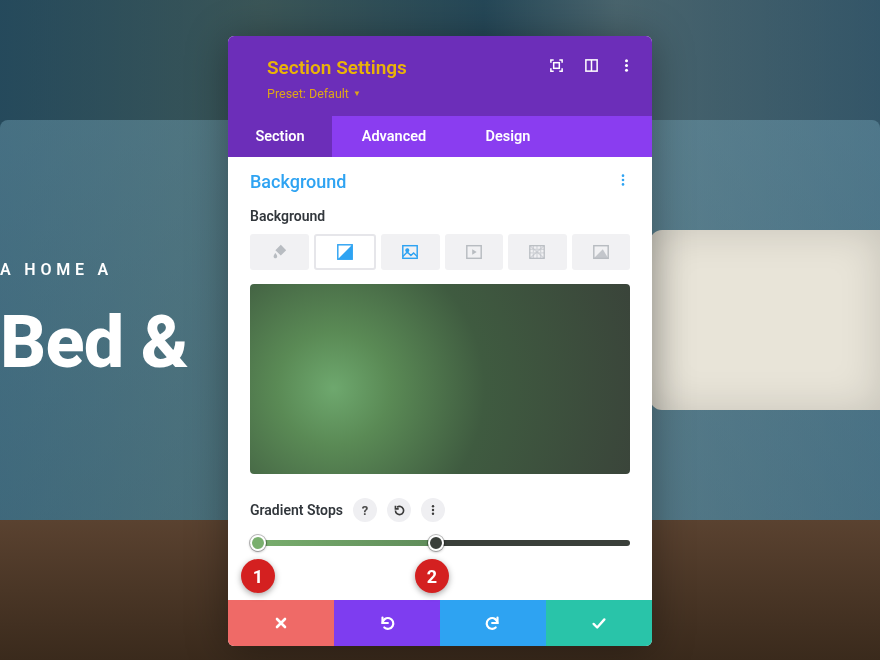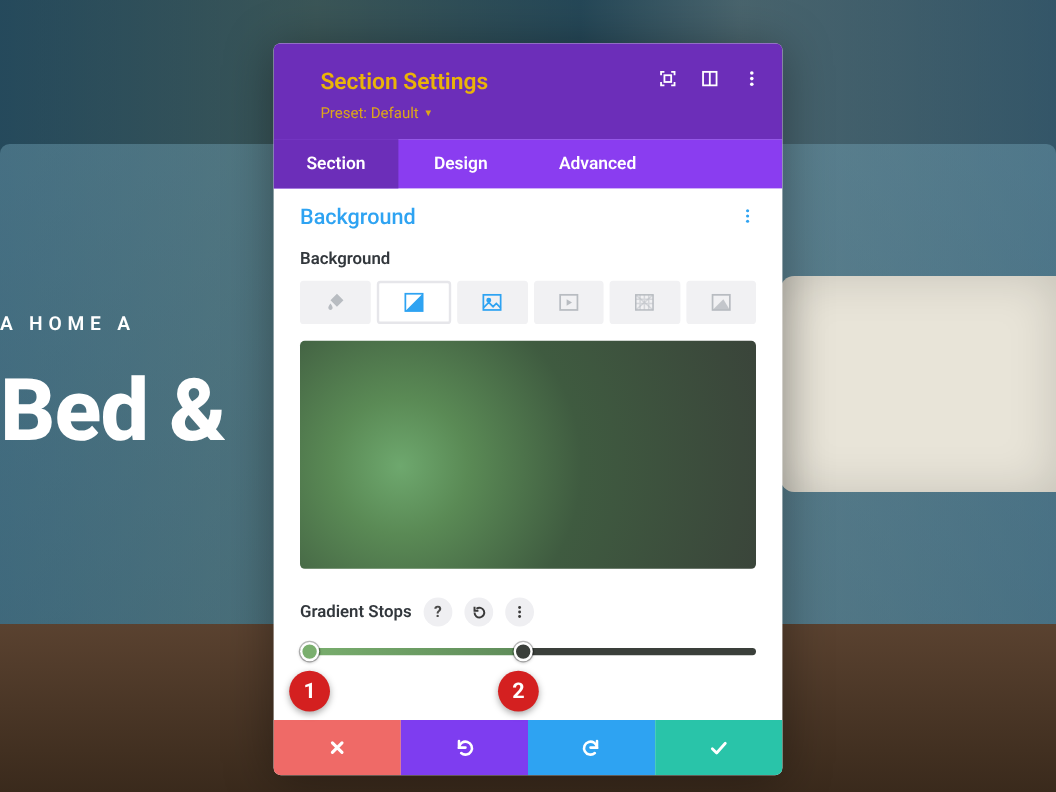--- a/index.html
+++ b/index.html
@@ -292,22 +292,22 @@
             <circle cx="8" cy="3" r="1.6"></circle>
             <circle cx="8" cy="8" r="1.6"></circle>
             <circle cx="8" cy="13" r="1.6"></circle>
           </svg>
       </span>
     </div>
   </div>
 
   <div class="tabs">
     <div class="tab tab-content active">Section</div>
+    <div class="tab tab-advanced">Advanced</div>
     <div class="tab tab-design">Design</div>
-    <div class="tab tab-advanced">Advanced</div>
   </div>
 
   <div class="panel-body">
     <div class="section-heading-row">
       <div class="section-heading">Background</div>
       <span class="section-menu">
         <svg viewBox="0 0 16 16" width="14" height="14" fill="#2ea3f2">
             <circle cx="8" cy="3" r="1.5"></circle>
             <circle cx="8" cy="8" r="1.5"></circle>
             <circle cx="8" cy="13" r="1.5"></circle>

